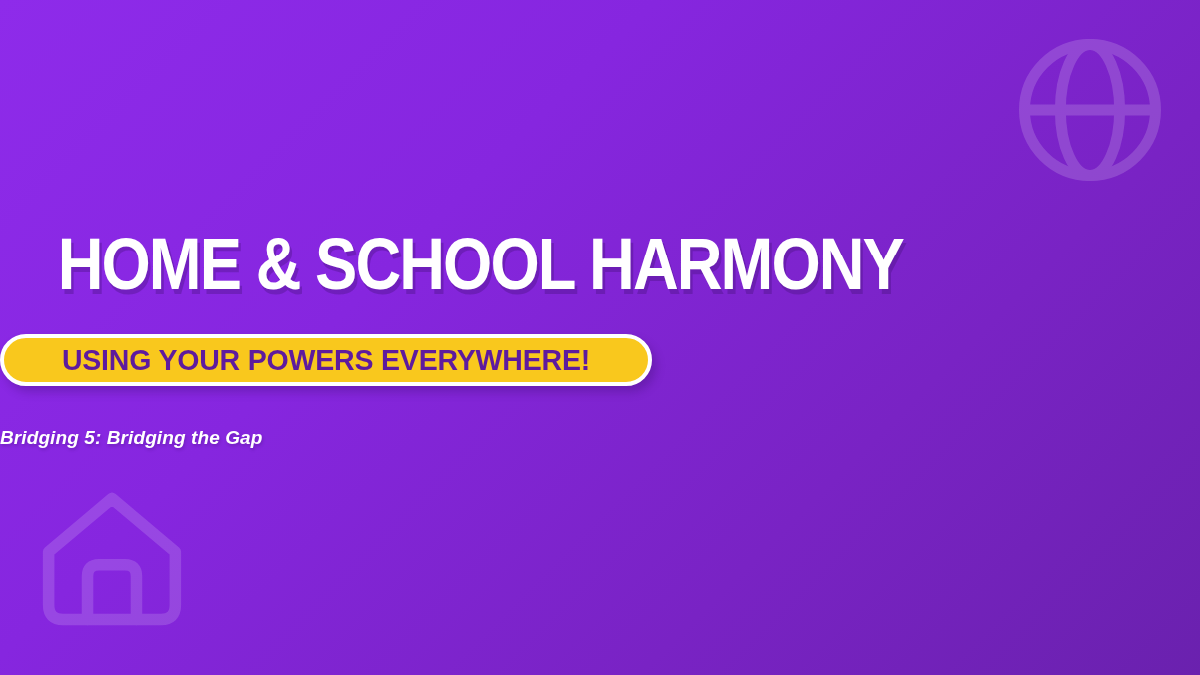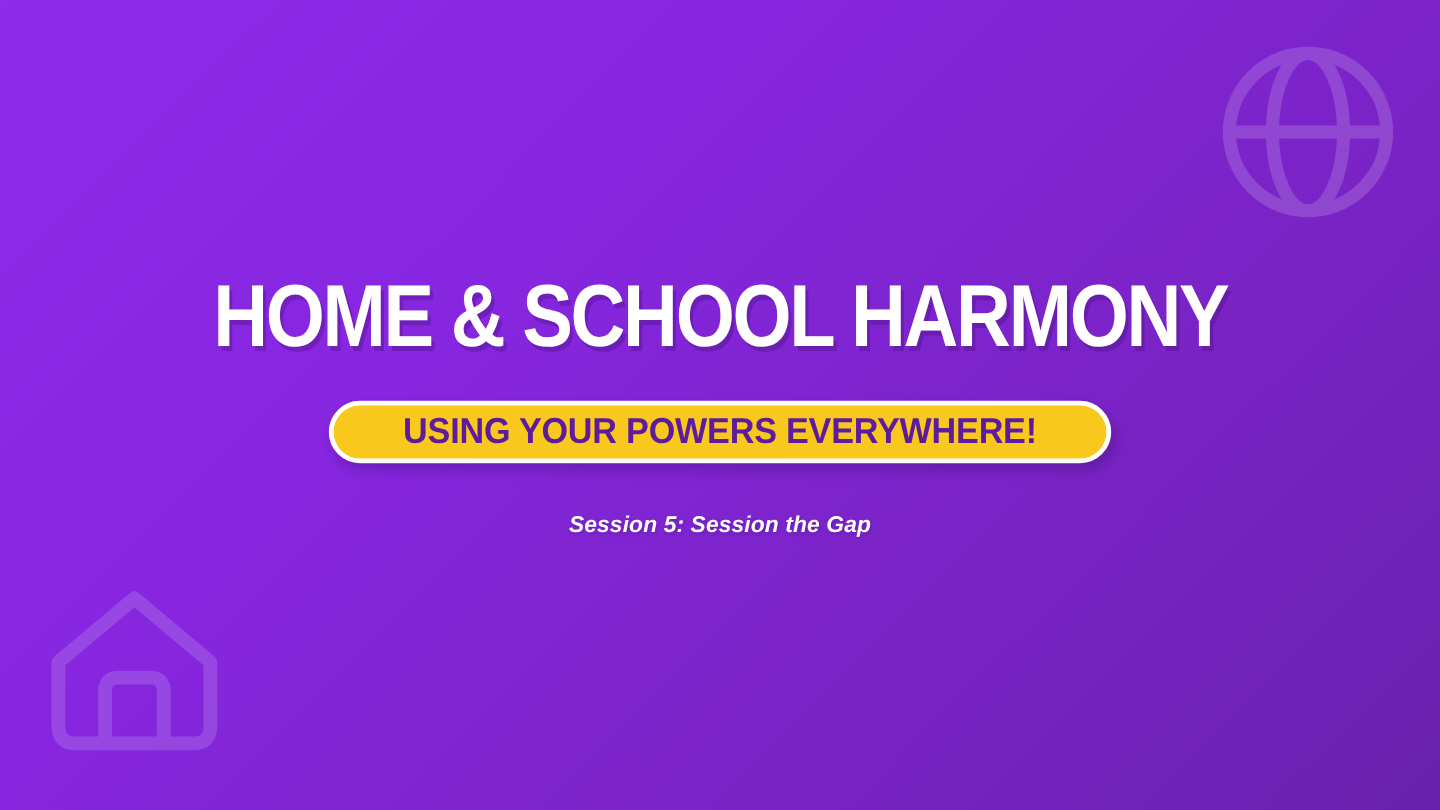--- a/index.html
+++ b/index.html
@@ -44,21 +44,21 @@
 
   
   #content {
     position: absolute;
     left: 0;
     top: 0;
     width: 1200px;
     height: 675px;
     display: flex;
     flex-direction: column;
-    align-items: center;
+    align-items: flex-start;
     justify-content: center;
   }
 
   #main-title {
     margin: 0;
     color: #FFFFFF;
     font-family: "Liberation Sans", sans-serif;
     font-weight: 700;
     font-size: 72px;
     line-height: 1;
@@ -137,16 +137,16 @@
   <div id="content">
 
     <h1 id="main-title">HOME &amp; SCHOOL HARMONY</h1>
 
     <div id="badge-row">
       <div id="subtitle-badge">
         <span id="badge-label">USING YOUR POWERS EVERYWHERE!</span>
       </div>
     </div>
 
-    <div id="session-note">Session 5: Session the Gap</div>
+    <div id="session-note">Bridging 5: Bridging the Gap</div>
 
   </div>
 </div>
 
 </body></html>

